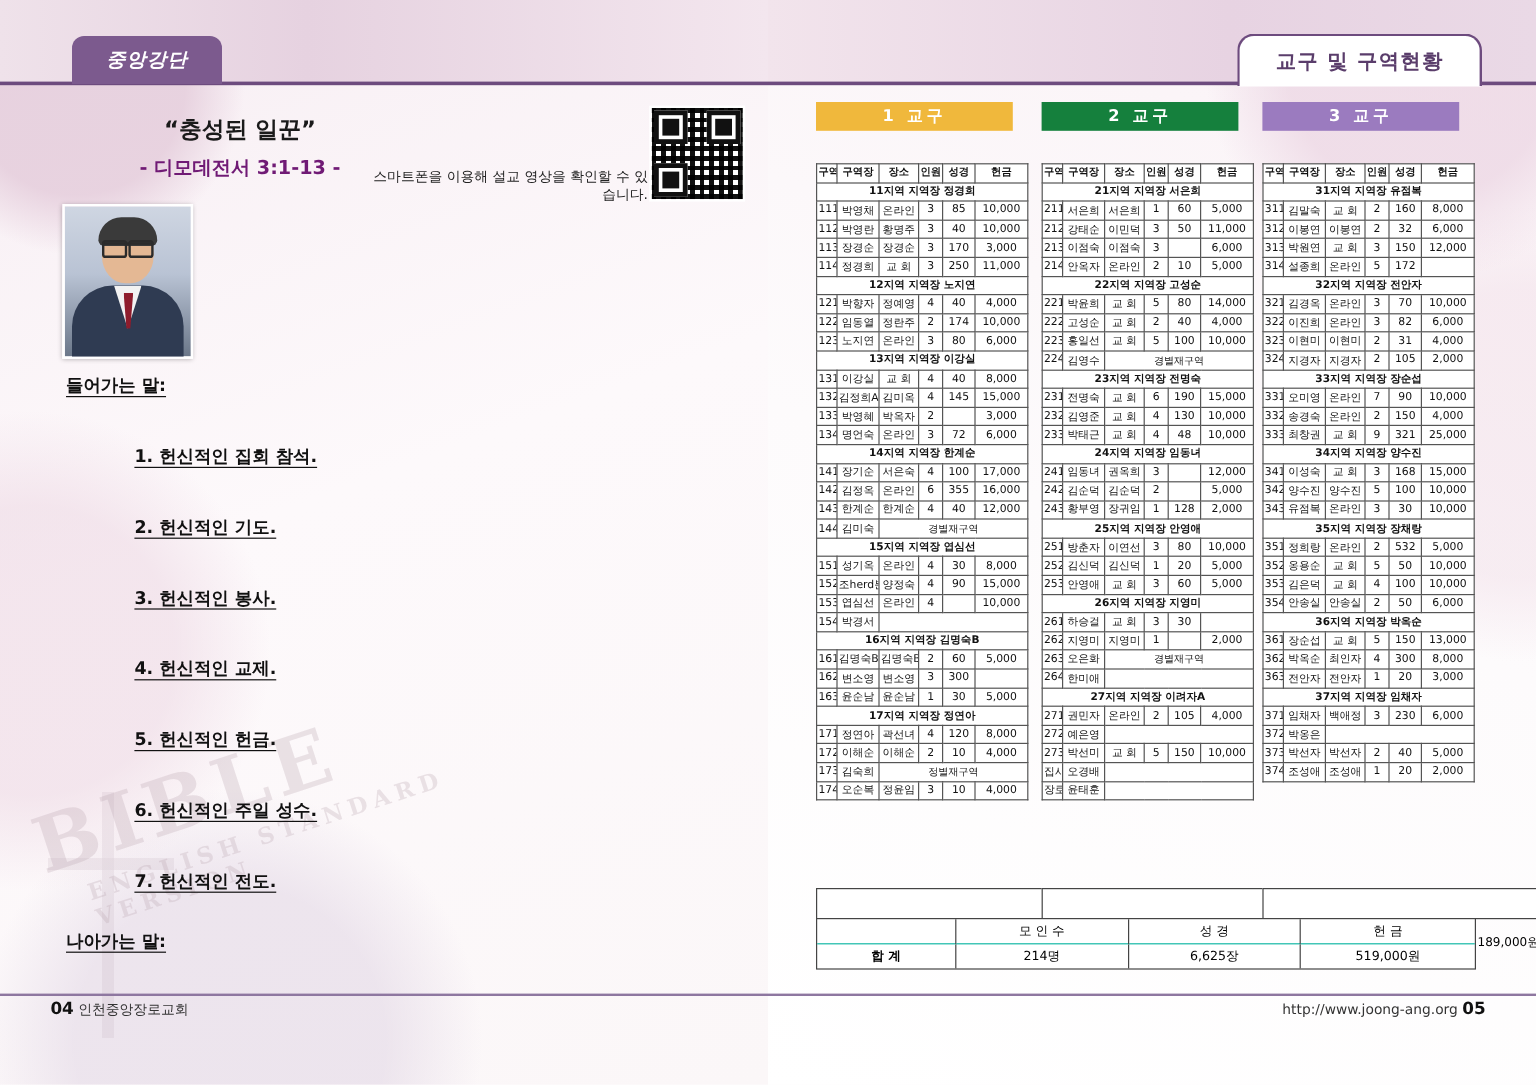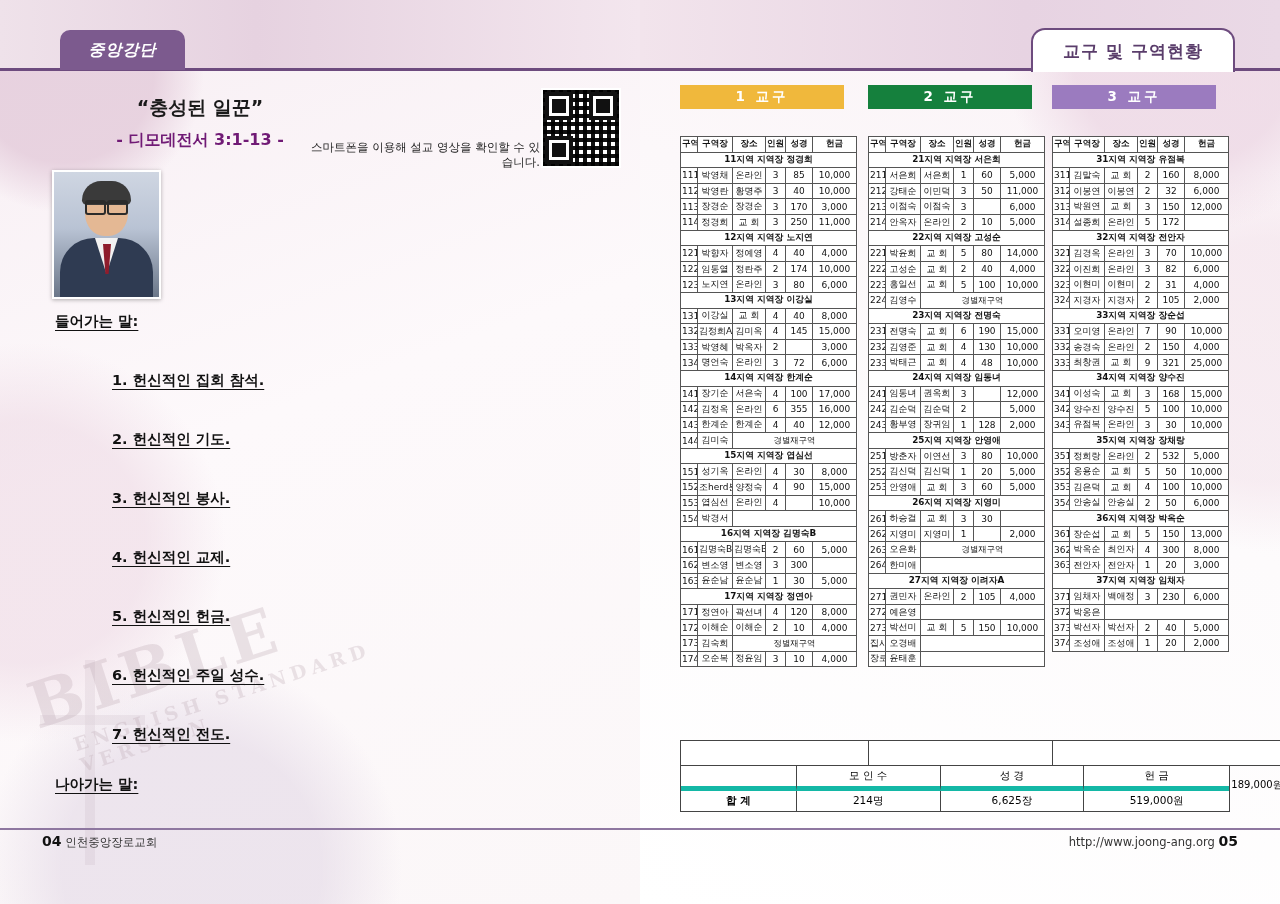--- a/index.html
+++ b/index.html
@@ -157,21 +157,21 @@
   .sum{position:absolute;top:740px;height:24px;border:1px solid #444;background:#fff;
        display:flex;align-items:stretch;font-size:10px;}
   .sum div{display:flex;align-items:center;justify-content:center;border-right:1px solid #444;margin-top:44px;}
   .sum div:last-child{border-right:none;}
   .sum .lab{width:72px;font-weight:bold;}
   .sum .v1{width:46px;} .sum .v2{width:52px;} .sum .v3{width:62px;}
   .sum1{left:680px;} .sum2{left:868px;padding-left:40px;} .sum3{left:1052px;}
 
   .total{position:absolute;left:680px;top:765px;width:548px;border:1px solid #444;background:#fff;}
   .total .row{display:flex;}
-  .total .row > div{border-right:1px solid #444;border-bottom:5px solid #14b8a6;
+  .total .row > div{border-right:1px solid #444;border-bottom:1px solid #14b8a6;
     height:20px;display:flex;align-items:center;justify-content:center;font-size:10.5px;}
   .total .row:last-child > div{border-bottom:none;}
   .total .row > div:last-child{border-right:none;}
   .total .c0{width:115px;font-weight:bold;}
   .total .c1{width:143px;} .total .c2{width:143px;} .total .c3{width:145px;}
   .total .r2 .c0{font-weight:bold;}
 </style>
 </head>
 <body>
 

